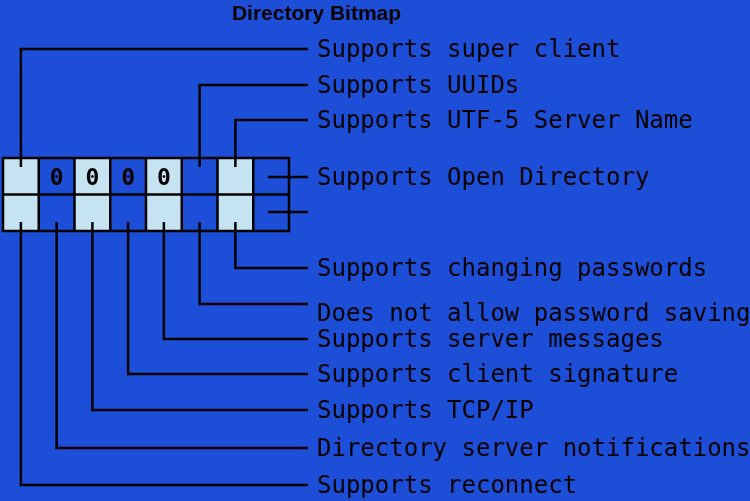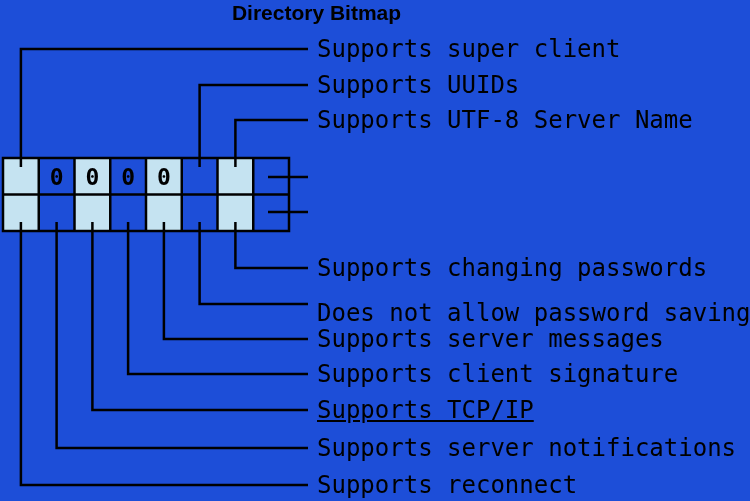--- a/index.html
+++ b/index.html
@@ -43,21 +43,21 @@
   }
   .lbl-super-client        { top: 37px; }
   .lbl-uuids               { top: 73px; }
   .lbl-utf8-server-name    { top: 108px; }
   .lbl-open-directory      { top: 165px; }
   .lbl-copy-file           { top: 200px; }
   .lbl-changing-passwords  { top: 256px; }
   .lbl-password-saving     { top: 292px; margin-top: 9px; }
   .lbl-server-messages     { top: 327px; }
   .lbl-server-signature    { top: 362px; }
-  .lbl-tcp-ip              { top: 398px; text-decoration: underline; }
+  .lbl-tcp-ip              { top: 398px; }
   .lbl-server-notifications{ top: 436px; }
   .lbl-reconnect           { top: 473px; }
   .bit-zero {
     font-family: "DejaVu Sans Mono", "Liberation Mono", monospace;
     font-weight: bold;
     font-size: 23px;
   }
 </style>
 </head>
 <body>
@@ -108,22 +108,23 @@
     <g fill="#000000" text-anchor="middle">
       <text class="bit-zero" x="56.6" y="184.5">0</text>
       <text class="bit-zero" x="92.4" y="184.5">0</text>
       <text class="bit-zero" x="128.1" y="184.5">0</text>
       <text class="bit-zero" x="163.9" y="184.5">0</text>
     </g>
   </svg>
 
   <div class="lbl lbl-super-client">Supports super client</div>
   <div class="lbl lbl-uuids">Supports UUIDs</div>
-  <div class="lbl lbl-utf8-server-name">Supports UTF-8 Server Name</div>
+  <div class="lbl lbl-utf8-server-name">Supports UTF-5 Server Name</div>
+  <div class="lbl lbl-open-directory">Supports Open Directory</div>
   <div class="lbl lbl-changing-passwords">Supports changing passwords</div>
   <div class="lbl lbl-password-saving">Does not allow password saving</div>
   <div class="lbl lbl-server-messages">Supports server messages</div>
   <div class="lbl lbl-server-signature">Supports client signature</div>
   <div class="lbl lbl-tcp-ip">Supports TCP/IP</div>
-  <div class="lbl lbl-server-notifications">Supports server notifications</div>
+  <div class="lbl lbl-server-notifications">Directory server notifications</div>
   <div class="lbl lbl-reconnect">Supports reconnect</div>
 
 </div>
 
 </body></html>

